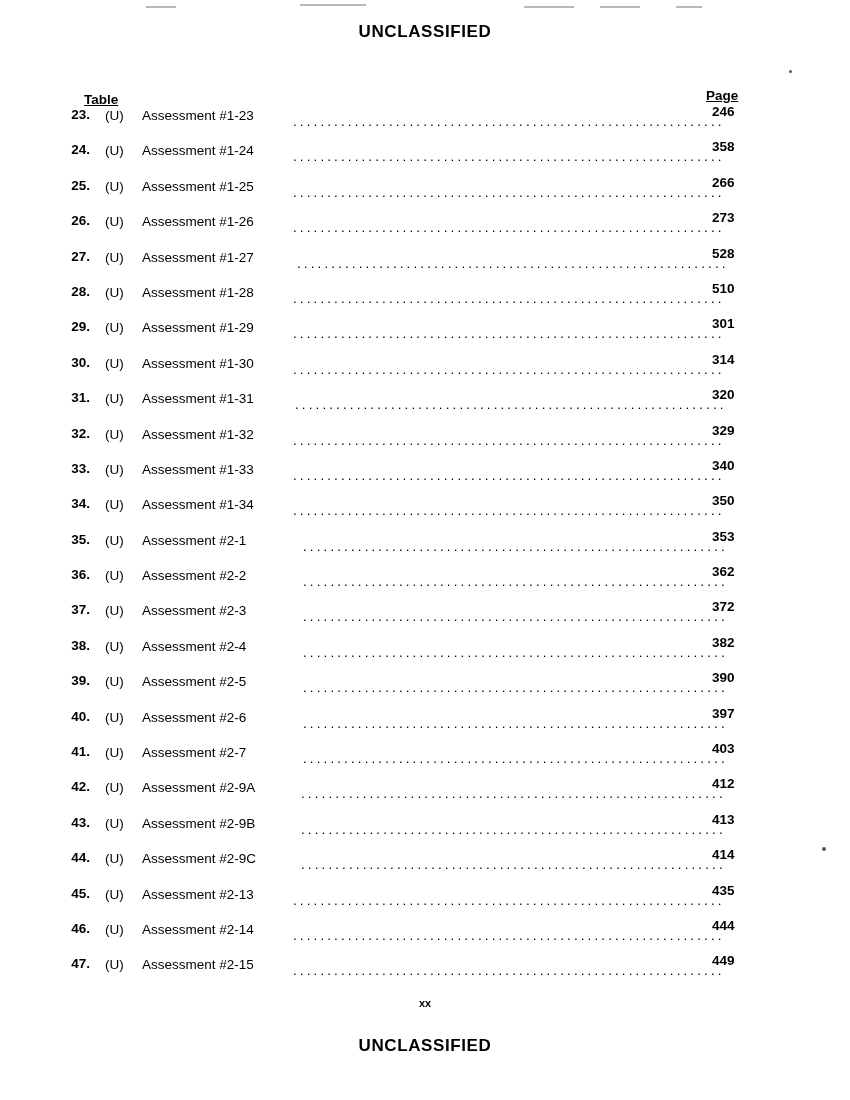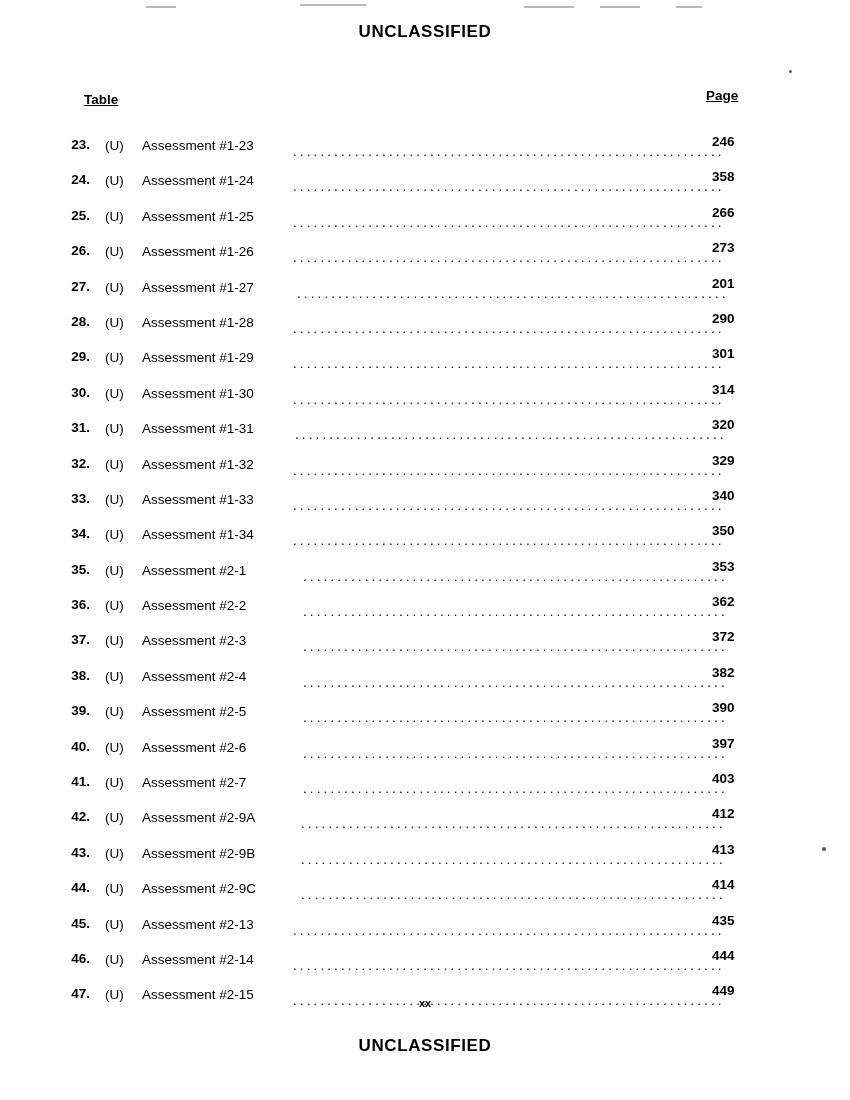--- a/index.html
+++ b/index.html
@@ -64,21 +64,21 @@
     position: absolute;
     left: 706px;
     top: -4px;
     font-size: 13.5px;
     font-weight: bold;
     text-decoration: underline;
   }
 
   .list {
     position: absolute;
-    top: 134px;
+    top: 104px;
     left: 0;
     width: 850px;
   }
   .row {
     position: relative;
     height: 35.4px;
     width: 850px;
   }
   .num {
     position: absolute;
@@ -188,28 +188,28 @@
         <span class="marking">(U)</span>
         <span class="title">Assessment #1-26</span>
         <span class="leader" style="width: 432px;">......................................................................</span>
         <span class="page-no">273</span>
       </div>
       <div class="row">
         <span class="num">27.</span>
         <span class="marking">(U)</span>
         <span class="title">Assessment #1-27</span>
         <span class="leader" style="width: 428px;">......................................................................</span>
-        <span class="page-no">201</span>
+        <span class="page-no">528</span>
       </div>
       <div class="row">
         <span class="num">28.</span>
         <span class="marking">(U)</span>
         <span class="title">Assessment #1-28</span>
         <span class="leader" style="width: 432px;">......................................................................</span>
-        <span class="page-no">290</span>
+        <span class="page-no">510</span>
       </div>
       <div class="row">
         <span class="num">29.</span>
         <span class="marking">(U)</span>
         <span class="title">Assessment #1-29</span>
         <span class="leader" style="width: 432px;">......................................................................</span>
         <span class="page-no">301</span>
       </div>
       <div class="row">
         <span class="num">30.</span>

